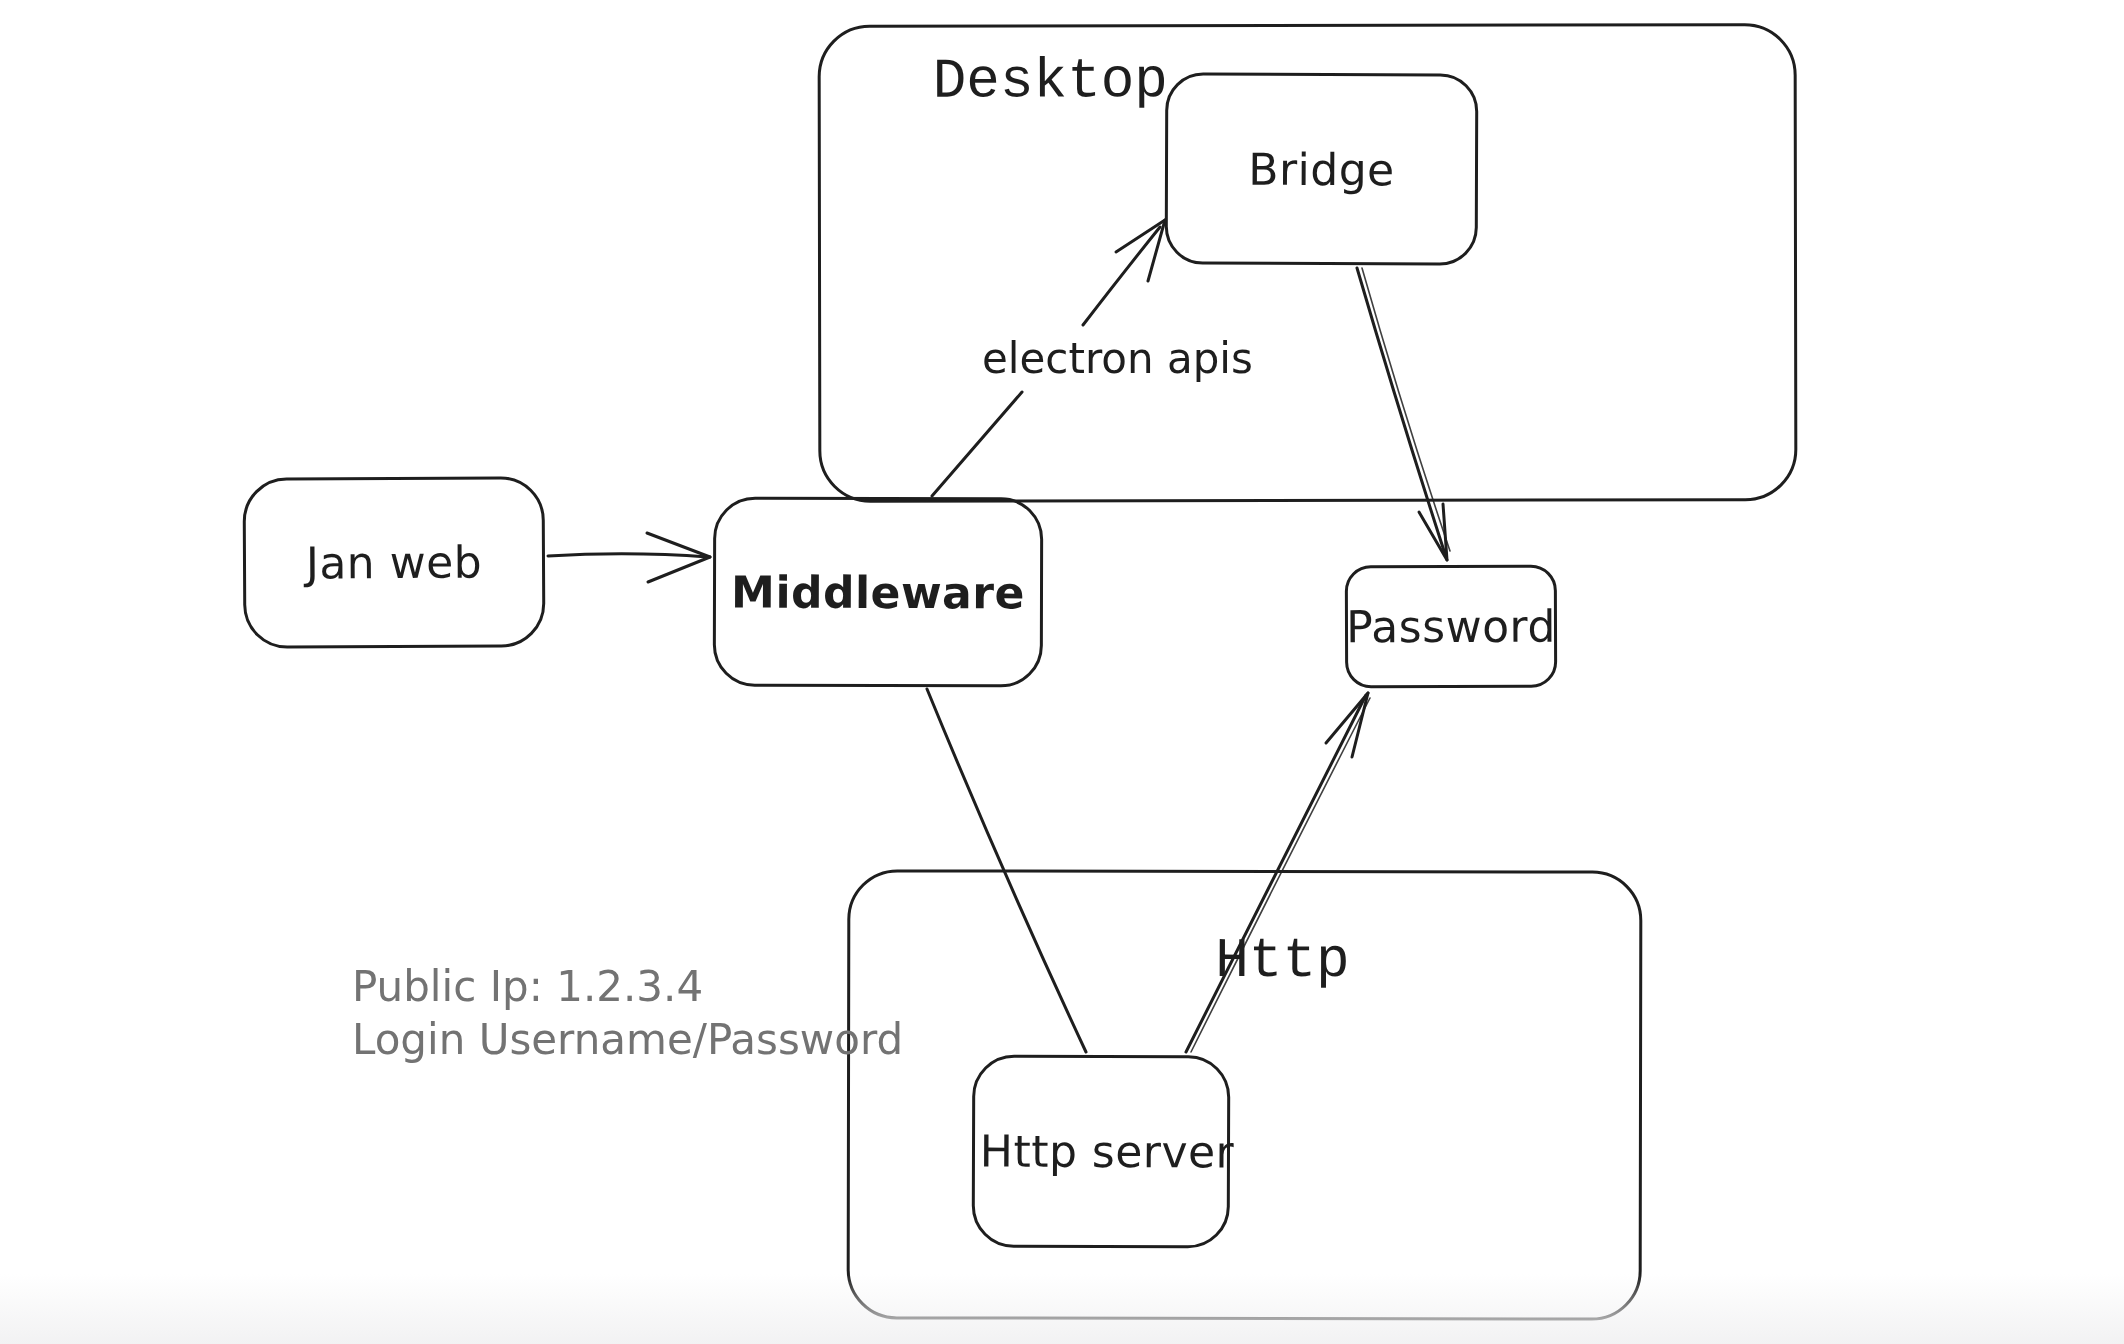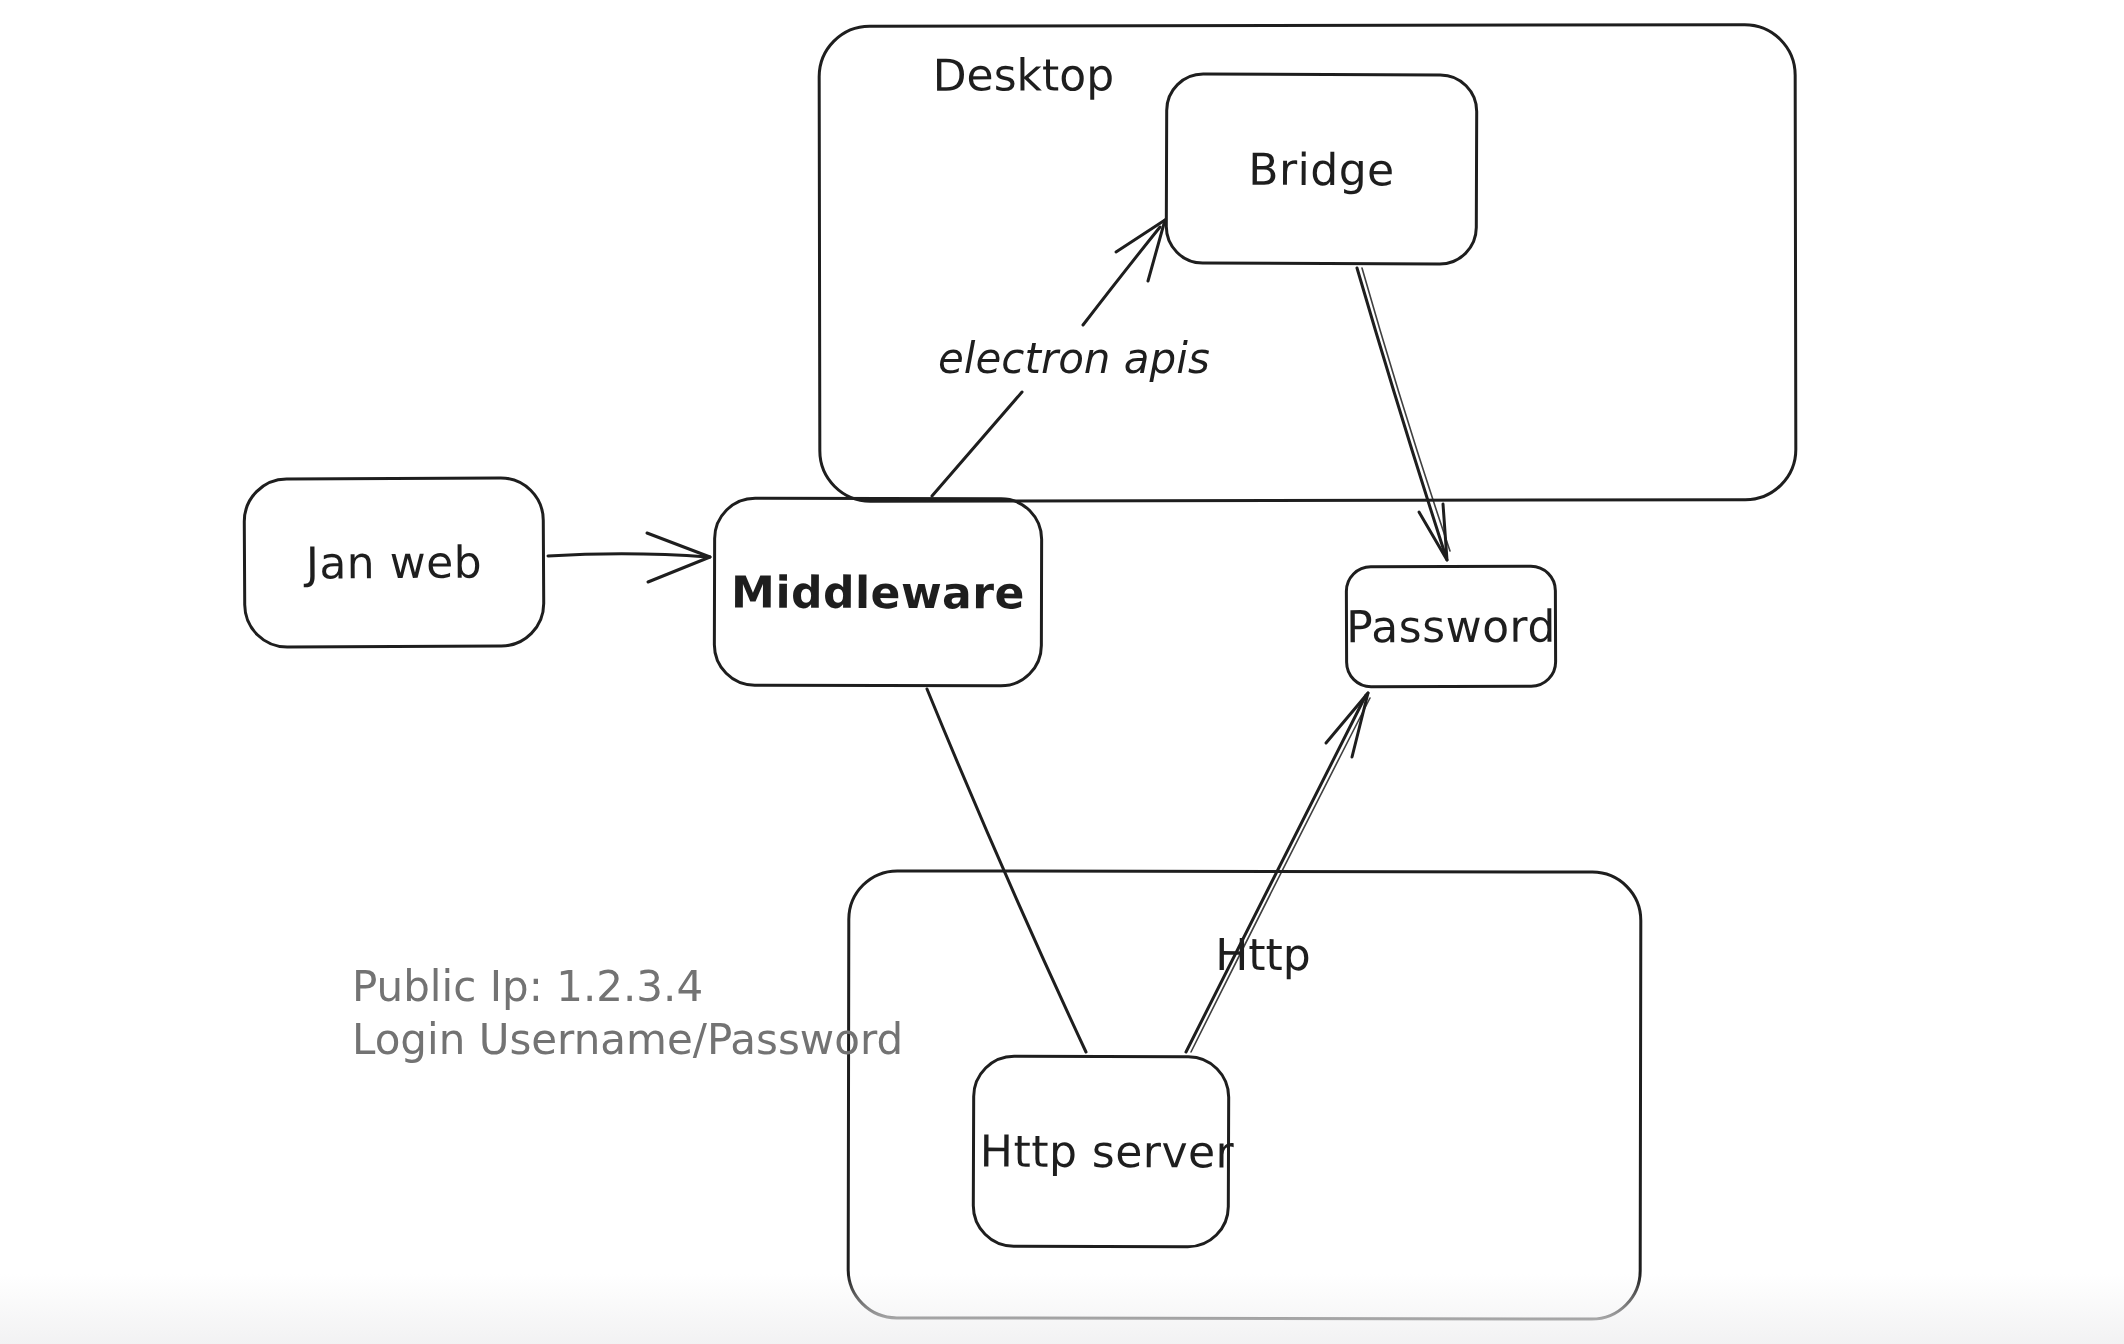--- a/index.html
+++ b/index.html
@@ -37,23 +37,24 @@
     justify-content: center;
   }
   .node-label {
     font-size: 44px;
     letter-spacing: 0.5px;
     white-space: nowrap;
     color: #1e1e1e;
   }
   .container-label {
     position: absolute;
-    font-size: 44px;
+    font-size: 56px;
     white-space: nowrap;
     color: #1e1e1e;
+    font-family: Liberation Mono, monospace;
   }
   .edge-label {
     position: absolute;
     font-size: 42px;
     white-space: nowrap;
     color: #1e1e1e;
   }
   .annotation {
     position: absolute;
     left: 352px;
@@ -121,21 +122,21 @@
   </div>
 
   <div class="node leaf" style="left:1345px; top:565px; width:212px; height:123px; border-radius:26px; transform:rotate(-0.2deg);">
     <span class="node-label">Password</span>
   </div>
 
   <div class="node leaf" style="left:972px; top:1055px; width:258px; height:193px; border-radius:42px; transform:rotate(0.2deg);padding-left:12px;">
     <span class="node-label">Http server</span>
   </div>
 
-  <div class="edge-label" style="left:938px; top:334px;font-style:italic;">electron apis</div>
+  <div class="edge-label" style="left:982px; top:334px;">electron apis</div>
 
   <div class="annotation">
     <div>Public Ip: 1.2.3.4</div>
     <div>Login Username/Password</div>
   </div>
 
   <div class="bottom-fade"></div>
 </div>
 
 </body></html>

